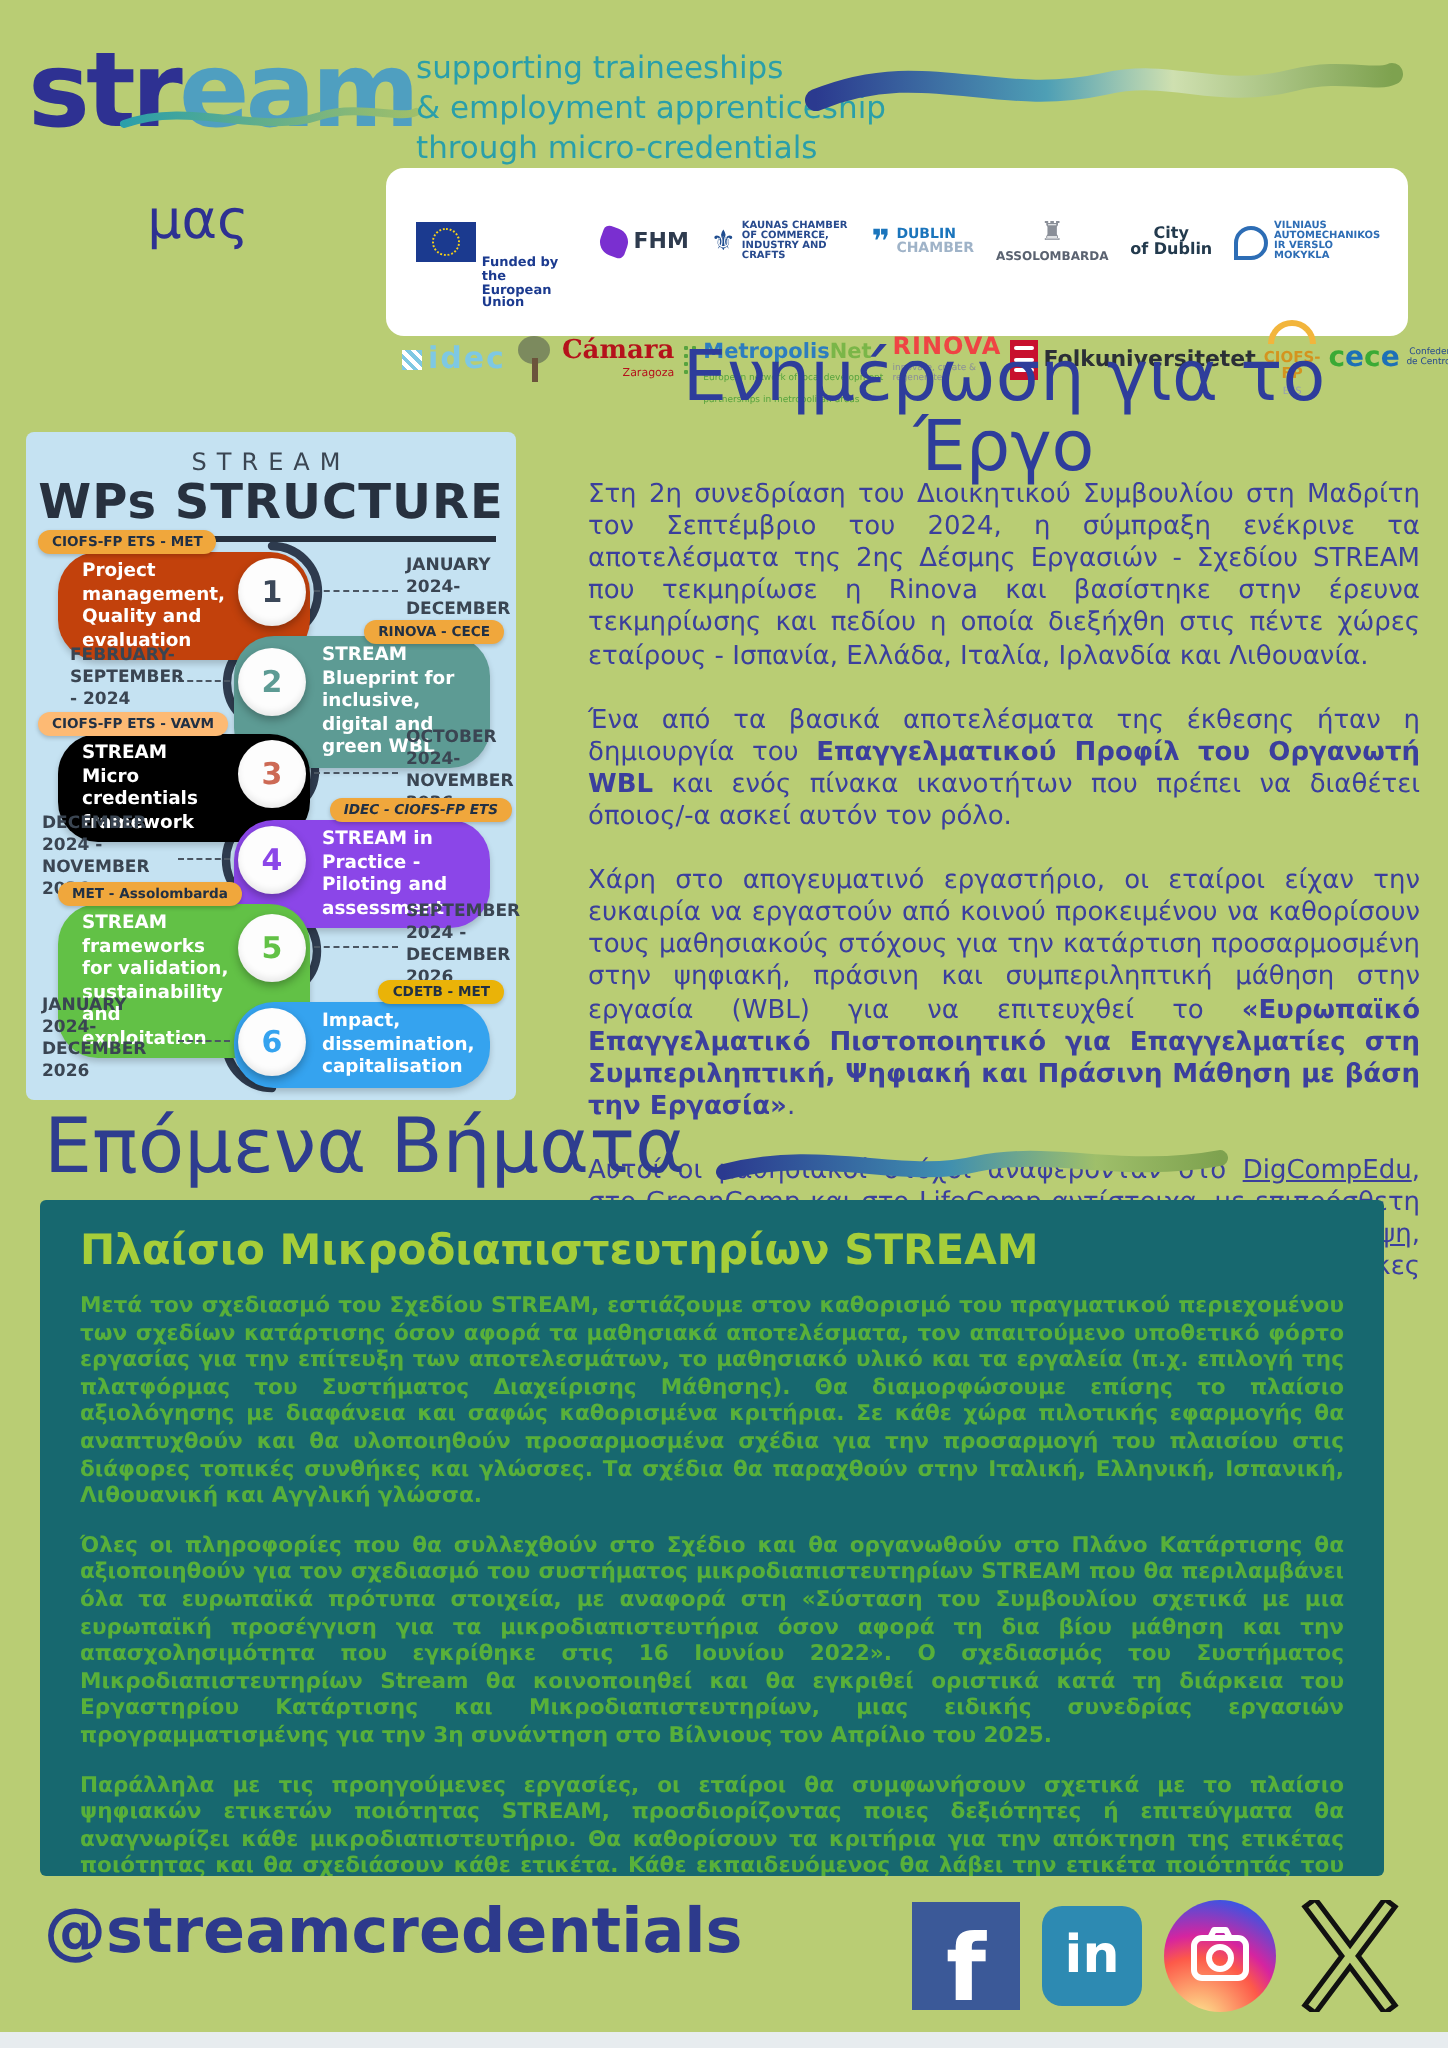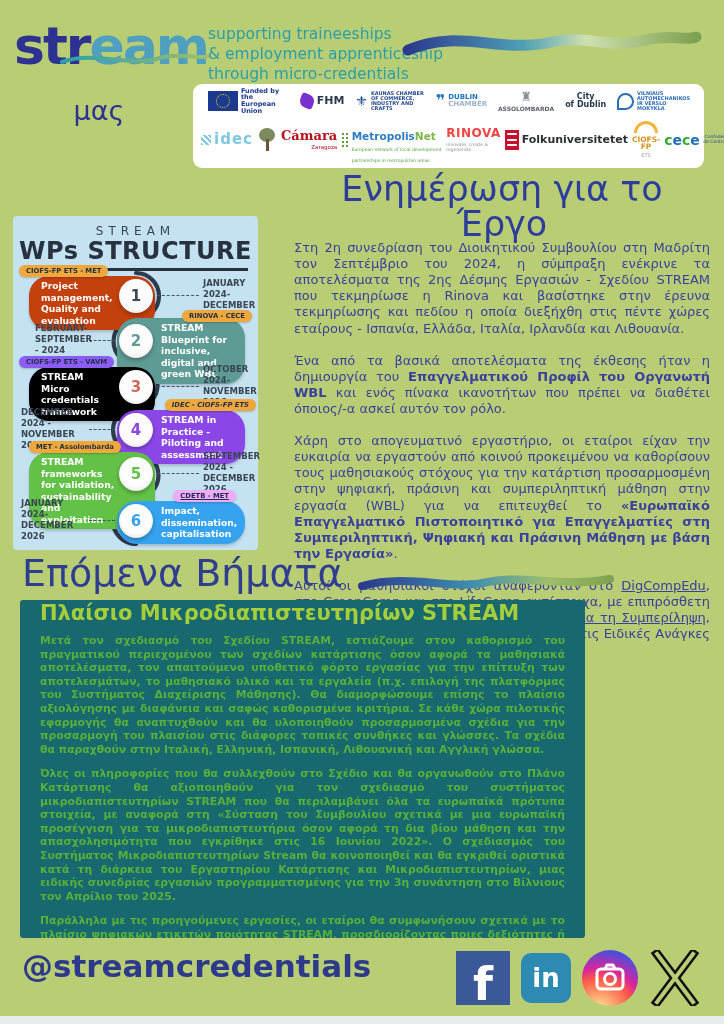--- a/index.html
+++ b/index.html
@@ -18,21 +18,21 @@
   
   .partners-label{left:24px;top:96px;width:150px;text-align:center;
       color:#2e3192;font-size:27px;line-height:1.12;}
   .logo-strip{left:193px;top:84px;width:511px;height:84px;background:#fff;border-radius:9px;
       display:flex;flex-direction:column;justify-content:space-evenly;padding:3px 8px;box-sizing:border-box;}
   .logo-row{display:flex;align-items:center;justify-content:space-evenly;gap:4px;}
   .plogo{display:flex;align-items:center;gap:3px;line-height:1.05;}
   .plogo .tiny{font-size:5px;color:#274a8e;font-weight:bold;}
   .eu-flag{width:30px;height:20px;background:#1b3a8f;display:flex;align-items:center;justify-content:center;}
   .eu-ring{width:12px;height:12px;border:1.5px dotted #f7d117;border-radius:50%;}
-  .eu-txt{font-size:6.5px;font-weight:bold;color:#1b3a8f;width:48px;}
+  .eu-txt{font-size:6.5px;font-weight:bold;color:#1b3a8f;width:48px;margin-top:41px;}
   .fhm-shape{width:14px;height:14px;background:#7a2fd0;border-radius:3px 7px 3px 7px;transform:rotate(20deg);}
   .fhm-txt{font-size:11px;font-weight:800;color:#2e3b4e;}
   .kaunas-ico{font-size:14px;color:#1f4d8f;}
   .dub-quote{font-size:16px;color:#1b75bc;font-weight:bold;}
   .dubc{font-size:7px;font-weight:800;color:#1b75bc;}
   .dubc .l2{color:#9fb3c8;}
   .eagle{color:#8a8f98;font-size:13px;}
   .asso{font-size:6px;color:#5a6270;font-weight:bold;}
   .cod{font-size:8px;font-weight:800;color:#233a4d;text-align:center;line-height:1;}
   .vil-ico{width:13px;height:13px;border:2px solid #2d6db5;border-radius:50% 50% 50% 0;}
@@ -88,22 +88,22 @@
   .wp-badge{position:absolute;background:#f0a73c;color:#213044;font-size:6.8px;font-weight:800;
       padding:2px 7px;border-radius:8px;white-space:nowrap;box-shadow:0 1px 2px rgba(0,0,0,.2);z-index:3;}
   .wp-circle{position:absolute;width:34px;height:34px;border-radius:50%;background:#fdfdfd;
       box-shadow:0 2px 4px rgba(0,0,0,.28), inset 0 -2px 3px rgba(0,0,0,.08);
       display:flex;align-items:center;justify-content:center;font-size:15px;font-weight:800;z-index:2;}
   .wp-date{position:absolute;color:#3a4552;font-size:8.5px;font-weight:bold;line-height:1.3;}
   .dash{position:absolute;border-top:1.6px dashed #4a5562;height:0;}
 
   
   .next-heading{left:22px;top:554px;color:#2e3d8f;font-size:38px;line-height:1;}
-  .ns-box{left:20px;top:600px;width:565px;height:338px;background:#17686f;border-radius:3px;
-      padding:1px 20px;box-sizing:border-box;overflow:hidden;}
+  .ns-box{left:20px;top:600px;width:672px;height:338px;background:#17686f;border-radius:3px;
+      padding:13px 20px;box-sizing:border-box;overflow:hidden;}
   .ns-title{color:#a6ce3a;font-size:21px;font-weight:800;margin:0 0 9px 0;}
   .ns-box p{color:#58b03a;font-size:10.8px;font-weight:bold;line-height:1.26;
       text-align:justify;margin:0 0 11px 0;}
 
   
   .handle{left:22px;top:948px;color:#2d3a8c;font-size:31px;font-weight:800;}
   .socials{left:456px;top:950px;display:flex;align-items:center;gap:11px;}
   .ic-fb{width:54px;height:54px;background:#3b5998;color:#fff;display:flex;align-items:flex-end;
       justify-content:center;font-size:46px;font-weight:bold;overflow:hidden;line-height:.9;}
   .ic-li{width:50px;height:50px;background:#2d8ab2;border-radius:10px;color:#fff;display:flex;
@@ -266,21 +266,21 @@
     <span class="wp-badge" style="right: 6px; top: 94px; background: rgb(240, 167, 60);">RINOVA - CECE</span>
     <div class="pill r" style="top: 102px; min-height: 46px; background: rgb(93, 155, 148);">
         <span>STREAM Blueprint for inclusive, digital and green WBL</span>
       </div>
     <div class="wp-circle" style="left: 106px; top: 108px; color: rgb(93, 155, 148);">2</div>
     <div class="dash" style="left:76px;top:124px;width:26px"></div>
     <div class="wp-date" style="left:22px;top:107px;width:62px">FEBRUARY- SEPTEMBER - 2024</div>
   </div>
 
   <div class="row">
-    <span class="wp-badge" style="left: 6px; top: 140px; background: #8b5cf6;">CIOFS-FP ETS - VAVM</span>
+    <span class="wp-badge" style="left: 6px; top: 140px; background: #fdba74;">CIOFS-FP ETS - VAVM</span>
     <div class="pill l" style="top: 151px; min-height: 40px; background: #000000;">
         <span>STREAM Micro credentials framework</span>
       </div>
     <div class="wp-circle" style="left: 106px; top: 154px; color: rgb(205, 106, 85);">3</div>
     <div class="dash" style="left:144px;top:170px;width:42px"></div>
     <div class="wp-date" style="left:190px;top:148px;width:54px">OCTOBER 2024- NOVEMBER 2026</div>
   </div>
 
   <div class="row">
     <span class="wp-badge" style="right: 2px; top: 183px; background: rgb(240, 167, 60); font-style: italic;">IDEC - CIOFS-FP ETS</span>
@@ -296,21 +296,21 @@
     <span class="wp-badge" style="left: 16px; top: 225px; background: rgb(240, 167, 60);">MET - Assolombarda</span>
     <div class="pill l" style="top: 236px; min-height: 46px; background: rgb(98, 193, 70);">
         <span>STREAM frameworks for validation, sustainability and exploitation</span>
       </div>
     <div class="wp-circle" style="left: 106px; top: 241px; color: rgb(98, 193, 70);">5</div>
     <div class="dash" style="left:144px;top:257px;width:42px"></div>
     <div class="wp-date" style="left:190px;top:235px;width:60px">SEPTEMBER 2024 - DECEMBER 2026</div>
   </div>
 
   <div class="row">
-    <span class="wp-badge" style="right: 22px; top: 274px; background: #f0abfc; text-decoration: underline;">CDETB - MET</span>
+    <span class="wp-badge" style="right: 6px; top: 274px; background: #eab308;">CDETB - MET</span>
     <div class="pill r" style="top: 285px; min-height: 40px; background: rgb(53, 163, 239);">
         <span>Impact, dissemination, capitalisation</span>
       </div>
     <div class="wp-circle" style="left: 106px; top: 288px; color: rgb(53, 163, 239);">6</div>
     <div class="dash" style="left:76px;top:304px;width:26px"></div>
     <div class="wp-date" style="left:8px;top:282px;width:60px">JANUARY 2024- DECEMBER 2026</div>
   </div>
 </div>
 
 <div class="abs next-heading">Επόμενα Βήματα</div>

